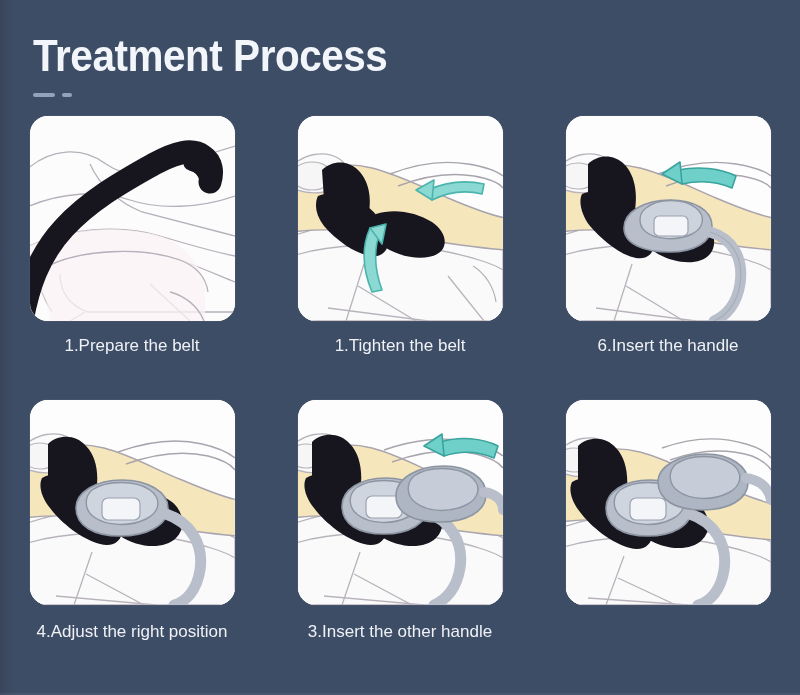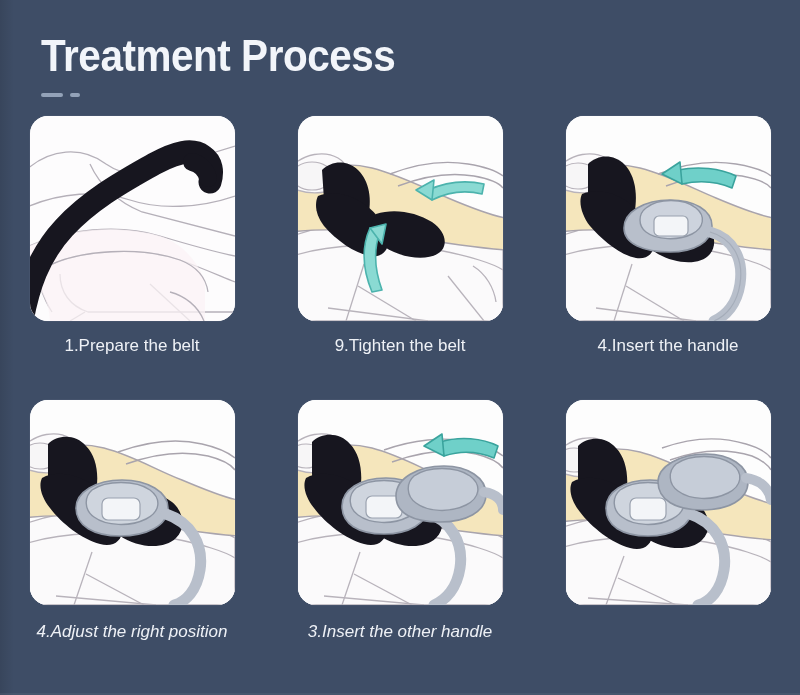--- a/index.html
+++ b/index.html
@@ -37,21 +37,21 @@
   .page {
     position: relative;
     width: 800px;
     height: 695px;
     padding: 0;
   }
 
   
   .header {
     position: absolute;
-    left: 41px;
+    left: 33px;
     top: 30px;
   }
   .page-title {
     font-family: "Liberation Sans Narrow", "Liberation Sans", sans-serif;
     font-size: 44px;
     font-weight: bold;
     letter-spacing: -0.5px;
     line-height: 52px;
     color: #f2f5fa;
     transform: scaleX(0.92);
@@ -104,21 +104,21 @@
 
   .caption {
     margin-top: 14px;
     font-size: 17px;
     line-height: 21px;
     color: #eef1f6;
     text-align: center;
     white-space: nowrap;
   }
   
-  .steps .step:nth-child(n+4) .caption { margin-top: 16px; font-style: italic; }
+  .steps .step:nth-child(n+4) .caption { margin-top: 16px; }
 </style>
 </head>
 <body>
 
 <div class="page">
 
   <div class="edge-shade-left"></div>
   <div class="edge-line-bottom"></div>
 
   <div class="header">
@@ -196,21 +196,21 @@
           <g>
             <path d="M130 74 C 148 66, 168 64, 186 68 L 184 78 C 168 74, 150 76, 134 84 Z" fill="#8adad3" stroke="#4cb3ad" stroke-width="1.6" stroke-linejoin="round"></path>
             <path d="M134 84 L 118 74 L 136 64 Z" fill="#8adad3" stroke="#4cb3ad" stroke-width="1.6" stroke-linejoin="round"></path>
           </g>
           <g>
             <path d="M74 176 C 64 152, 64 130, 72 112 L 82 116 C 76 132, 76 152, 84 174 Z" fill="#8adad3" stroke="#4cb3ad" stroke-width="1.6" stroke-linejoin="round"></path>
             <path d="M72 112 L 88 108 L 84 128 Z" fill="#8adad3" stroke="#4cb3ad" stroke-width="1.6" stroke-linejoin="round"></path>
           </g>
         </svg>
       </div>
-      <div class="caption">9.Tighten the belt</div>
+      <div class="caption">1.Tighten the belt</div>
     </div>
 
     <div class="step">
       <div class="panel">
         <svg viewBox="0 0 205 205">
           <rect x="0" y="0" width="205" height="205" fill="#fdfdfd"></rect>
           <path d="M-5 120 C 30 106, 90 102, 140 112 C 172 119, 195 128, 205 134 L 205 205 L -5 205 Z" fill="#fbfafb" stroke="#b8b3bb" stroke-width="1.3"></path>
           <path d="M-5 140 C 30 128, 90 126, 140 134 C 172 140, 196 148, 205 154" stroke="#b8b3bb" stroke-width="1.3" fill="none"></path>
           <g stroke="#b8b3bb" stroke-width="1.3" fill="none">
             <path d="M66 148 L 48 205"></path>
@@ -243,21 +243,21 @@
             <path d="M144 116 C 166 122, 178 142, 174 168 C 171 188, 160 200, 148 205" stroke="#b8bfcb" stroke-width="11" fill="none" stroke-linecap="round"></path>
             <path d="M144 116 C 166 122, 178 142, 174 168 C 171 188, 160 200, 148 205" stroke="#98a0ad" stroke-width="1.2" fill="none" opacity="0.6"></path>
           </g>
 
           <g>
             <path d="M112 54 C 132 50, 154 52, 170 60 L 166 72 C 152 66, 134 64, 116 68 Z" fill="#6fd0c9" stroke="#3aa39d" stroke-width="1.6" stroke-linejoin="round"></path>
             <path d="M116 68 L 96 58 L 114 46 Z" fill="#6fd0c9" stroke="#3aa39d" stroke-width="1.6" stroke-linejoin="round"></path>
           </g>
         </svg>
       </div>
-      <div class="caption">4.Insert the handle</div>
+      <div class="caption">6.Insert the handle</div>
     </div>
 
     <div class="step">
       <div class="panel">
         <svg viewBox="0 0 205 205">
           <rect x="0" y="0" width="205" height="205" fill="#fdfdfd"></rect>
           <path d="M-5 124 C 30 110, 90 106, 140 116 C 172 123, 195 132, 205 138 L 205 205 L -5 205 Z" fill="#fbfafb" stroke="#b8b3bb" stroke-width="1.3"></path>
           <path d="M-5 144 C 30 132, 90 130, 140 138 C 172 144, 196 152, 205 158" stroke="#b8b3bb" stroke-width="1.3" fill="none"></path>
           <g stroke="#b8b3bb" stroke-width="1.3" fill="none">
             <path d="M62 152 L 44 205"></path>

